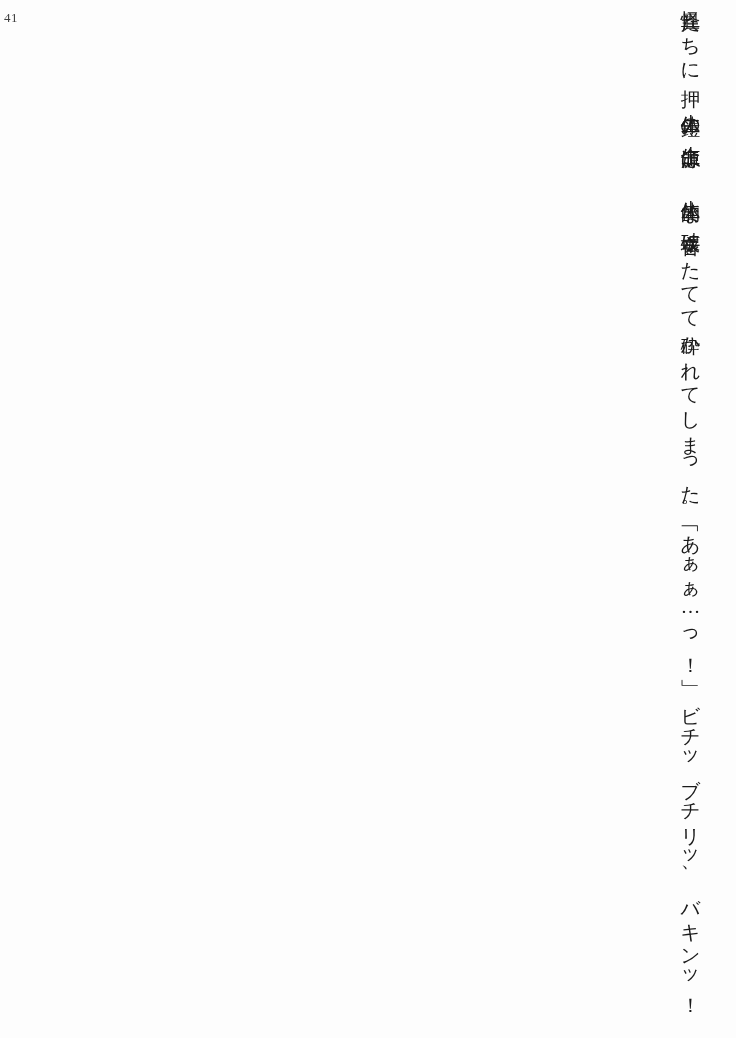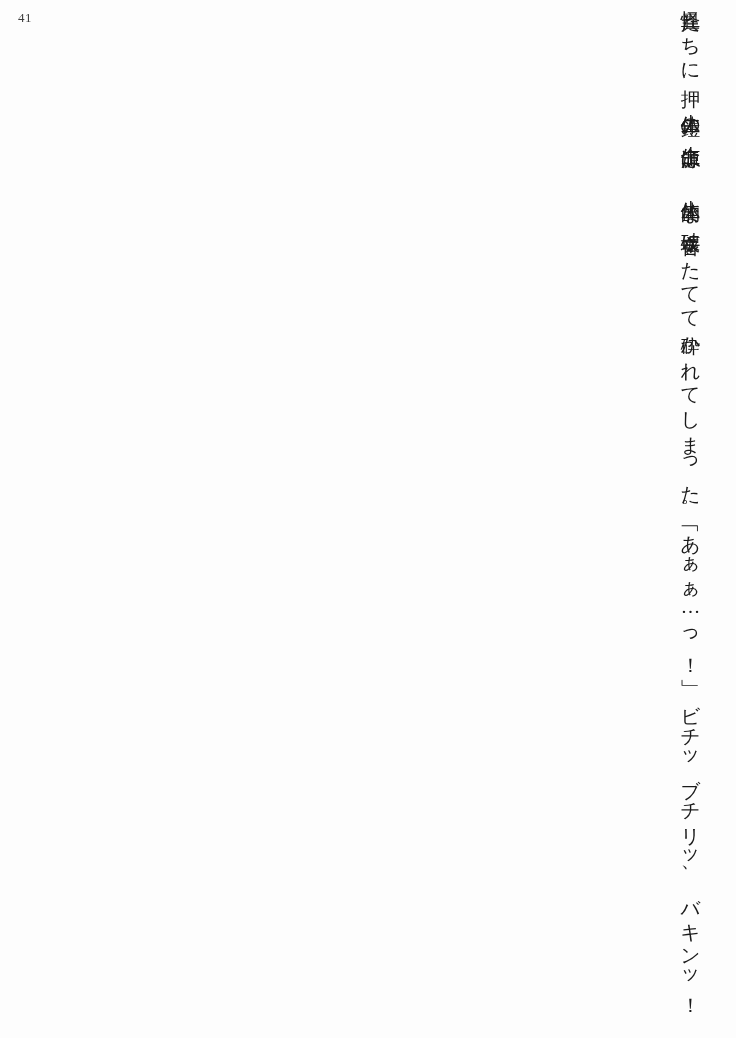--- a/index.html
+++ b/index.html
@@ -12,21 +12,21 @@
     width: 736px;
     height: 1038px;
     background: #fdfdfd;
     overflow: hidden;
     font-family: "Liberation Serif", "DejaVu Serif", serif;
     color: #1a1a1a;
   }
   .page-number {
     position: absolute;
     top: 10px;
-    left: 18px;
+    left: 4px;
     font-size: 13px;
     color: #404040;
     font-family: "Liberation Serif", serif;
     letter-spacing: 0.5px;
   }
   .text-body {
     position: absolute;
     top: 44px;
     right: 36px;
     bottom: 32px;

